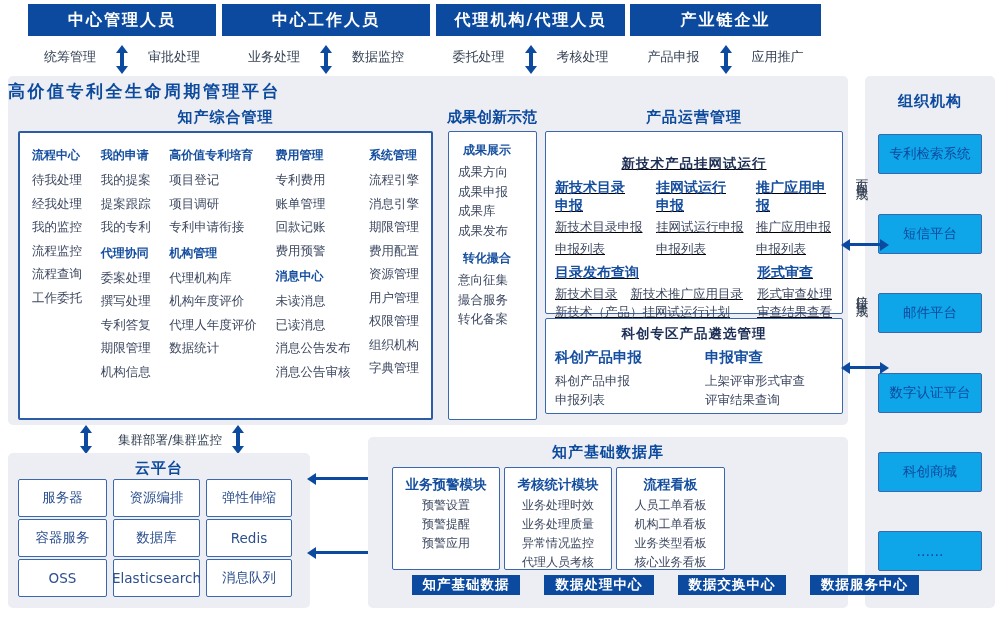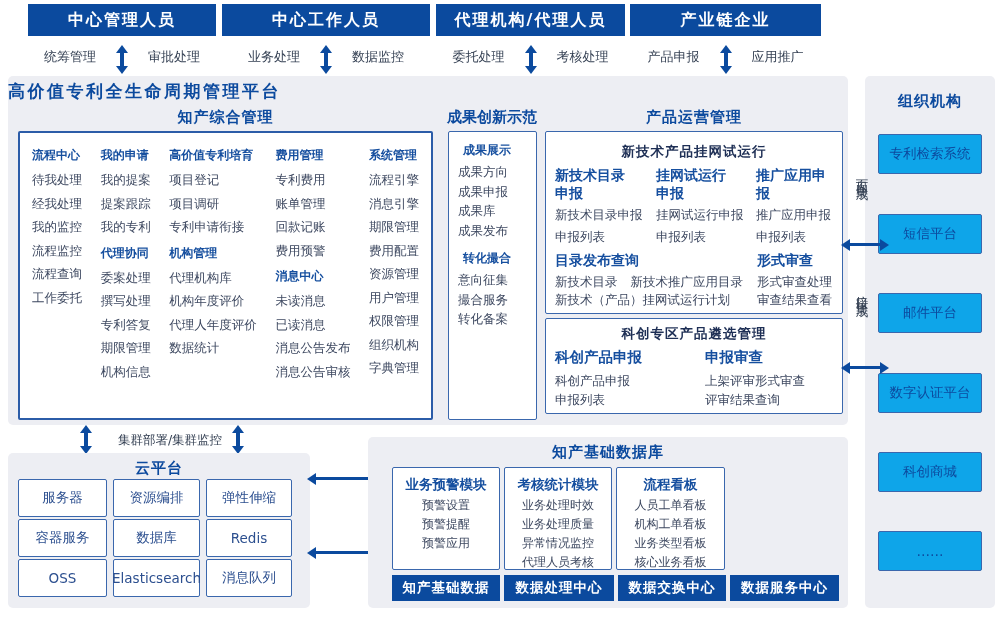--- a/index.html
+++ b/index.html
@@ -38,21 +38,21 @@
   .ipm-box { display:flex; justify-content:space-between; padding:12px 12px 0 12px; border-width:2px; border-color:#2b5ca8; }
   .ipm-box .itm { line-height:23.5px; }
   .grp + .grp { margin-top:4px; }
   
   .achv-box { padding:8px 0 0 9px; }
   .achv-box .grp-h { margin-left:5px; margin-bottom:2px; }
   .achv-box .itm { line-height:19.5px; }
   .achv-box .grp + .grp { margin-top:8px; }
   
   .inner-title { text-align:center; font-weight:bold; font-size:13.5px; color:#1e2f55; letter-spacing:1px; }
-  .pa { padding:11px 9px; }
+  .pa { padding:23px 9px;text-decoration:underline; }
   .pa-cols { display:flex; margin-top:5px; }
   .pa-col1 { width:101px; } .pa-col2 { width:100px; } .pa-col3 { flex:1; }
   .pa-h { font-weight:bold; font-size:14px; color:#164f9f; line-height:18px; height:38px; }
   .pa-h.wrap2 { width:76px; }
   .pa .itm { line-height:22px; }
   .pa-bottom { display:flex; margin-top:3px; }
   .pa-cat { width:202px; } .pa-rev { flex:1; }
   .pa-row { display:flex; gap:13px; }
   .pa-bottom .itm { line-height:18px; }
   .pb { padding:6px 9px; }
@@ -73,22 +73,22 @@
   .cbox { background:#fff; border:1.5px solid #3a67ad; border-radius:2px; box-sizing:border-box;
           display:flex; align-items:center; justify-content:center; font-size:13.5px; color:#2c4f8f; }
   .small-label { position:absolute; font-size:12.5px; color:#333f52; text-align:center; white-space:nowrap; }
   
   .kmods { position:absolute; left:392px; top:467px; display:flex; gap:4px; }
   .kmod { background:#fff; border:1.5px solid #3a67ad; border-radius:2px; box-sizing:border-box;
           height:103px; text-align:center; }
   .kmod .grp-h { margin:6px 0 2px 0; font-size:13.5px; }
   .kmod .itm { line-height:19px; font-size:12px; }
   .kbadges { position:absolute; left:392px; top:575px; display:flex; gap:4px; }
-  .kbadge { background:#0b4a9e; color:#fff; font-weight:bold; font-size:13.5px; height:26px;
-            display:flex; align-items:center; justify-content:center; letter-spacing:1px; }
+  .kbadge { background:#0b4a9e; color:#fff; font-weight:bold; font-size:13.5px; height:20px;
+            display:flex; align-items:center; justify-content:center; letter-spacing:1px;margin-left:20px; }
 </style>
 </head>
 <body>
 
 <div class="canvas">
 
   <div class="role" style="left:28px;width:188px">中心管理人员</div>
   <div class="role" style="left:222px;width:208px">中心工作人员</div>
   <div class="role" style="left:436px;width:189px">代理机构/代理人员</div>
   <div class="role" style="left:630px;width:191px">产业链企业</div>

